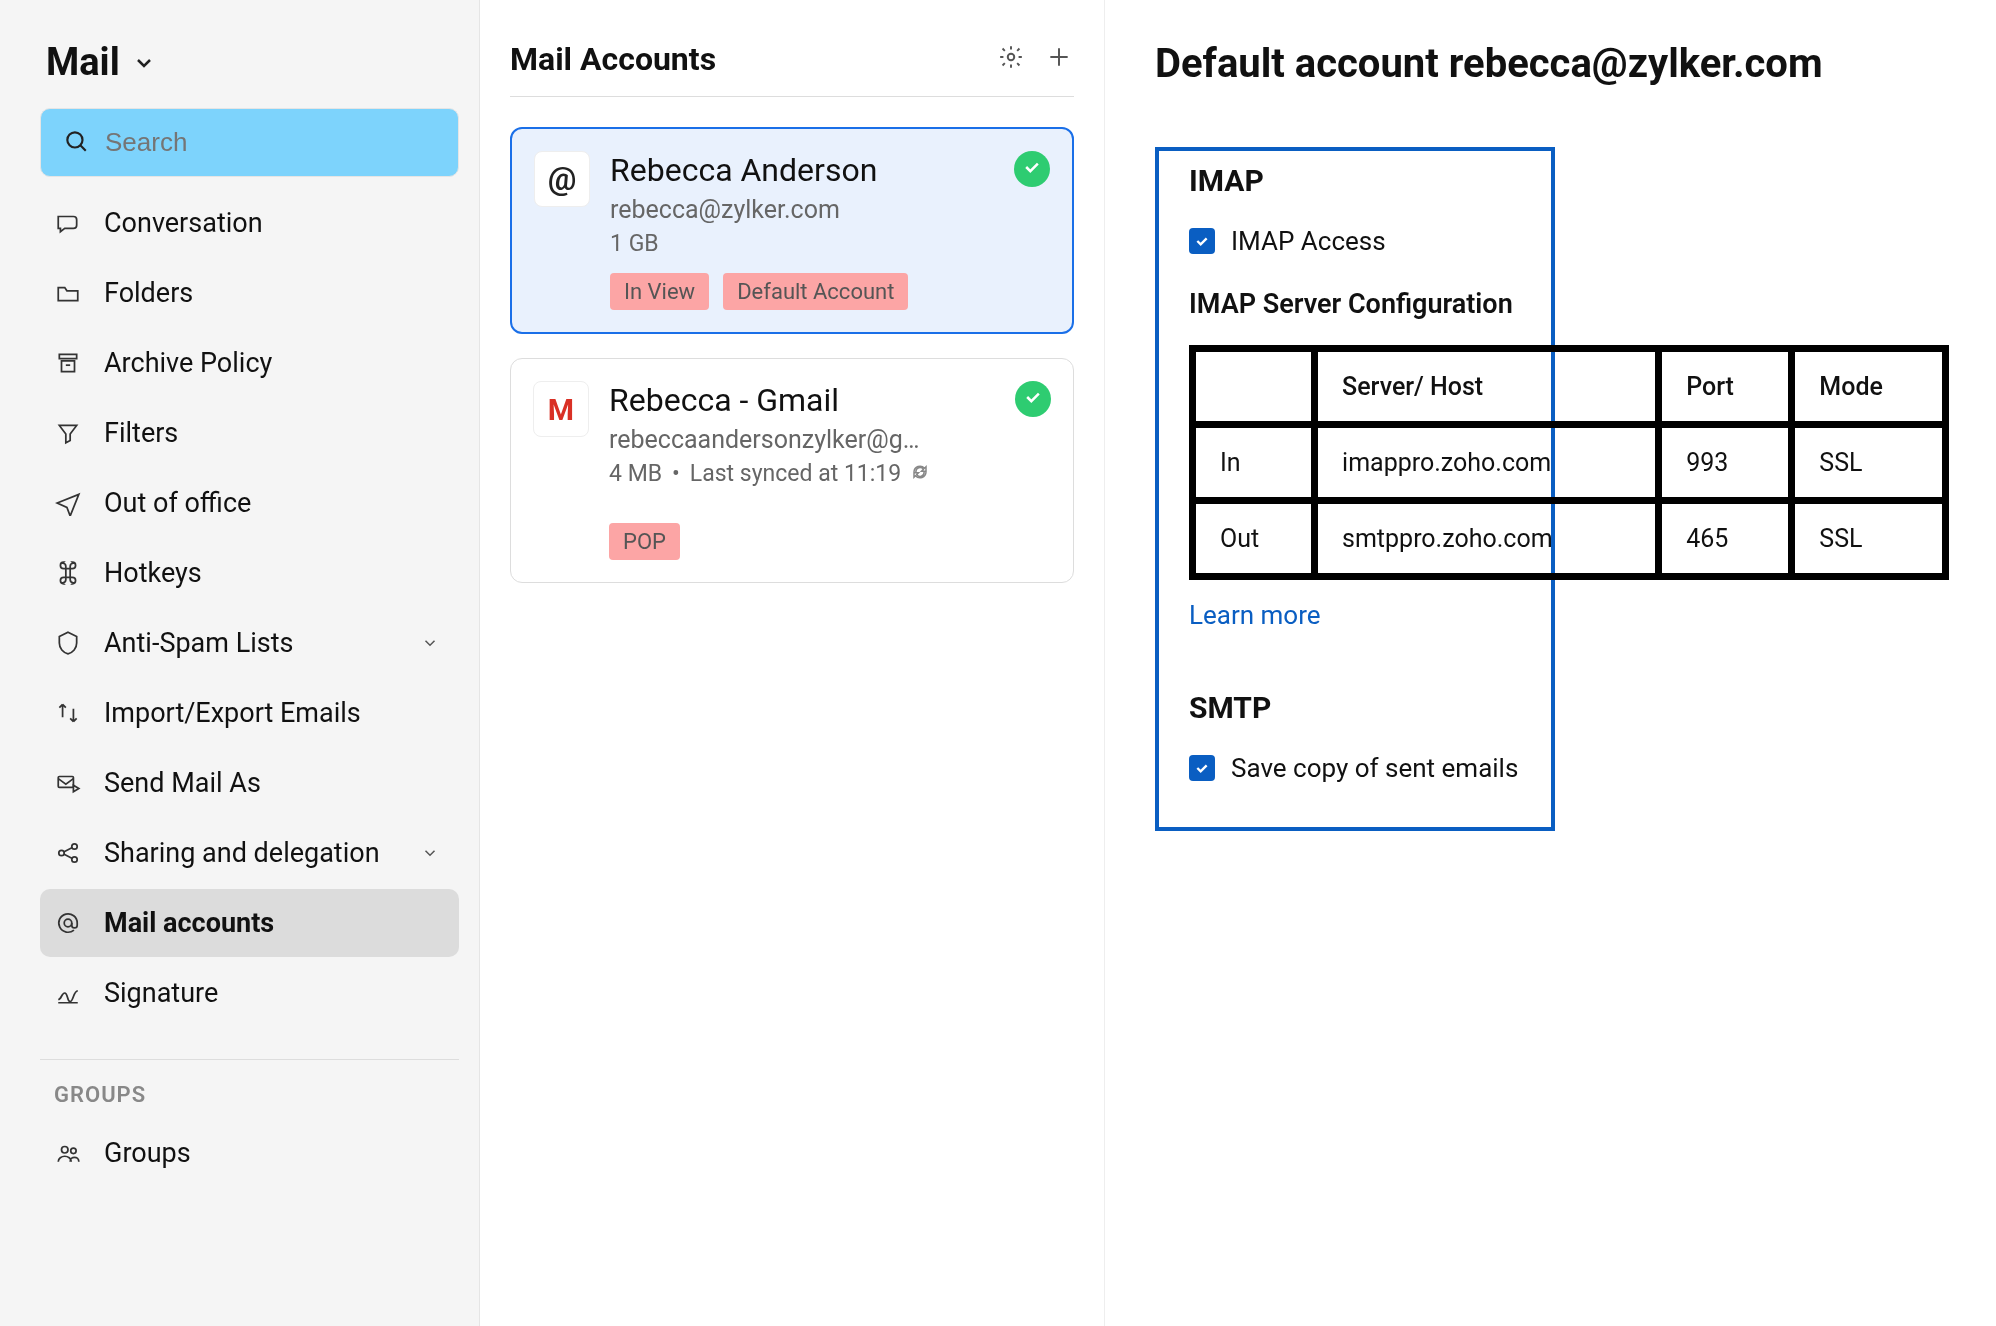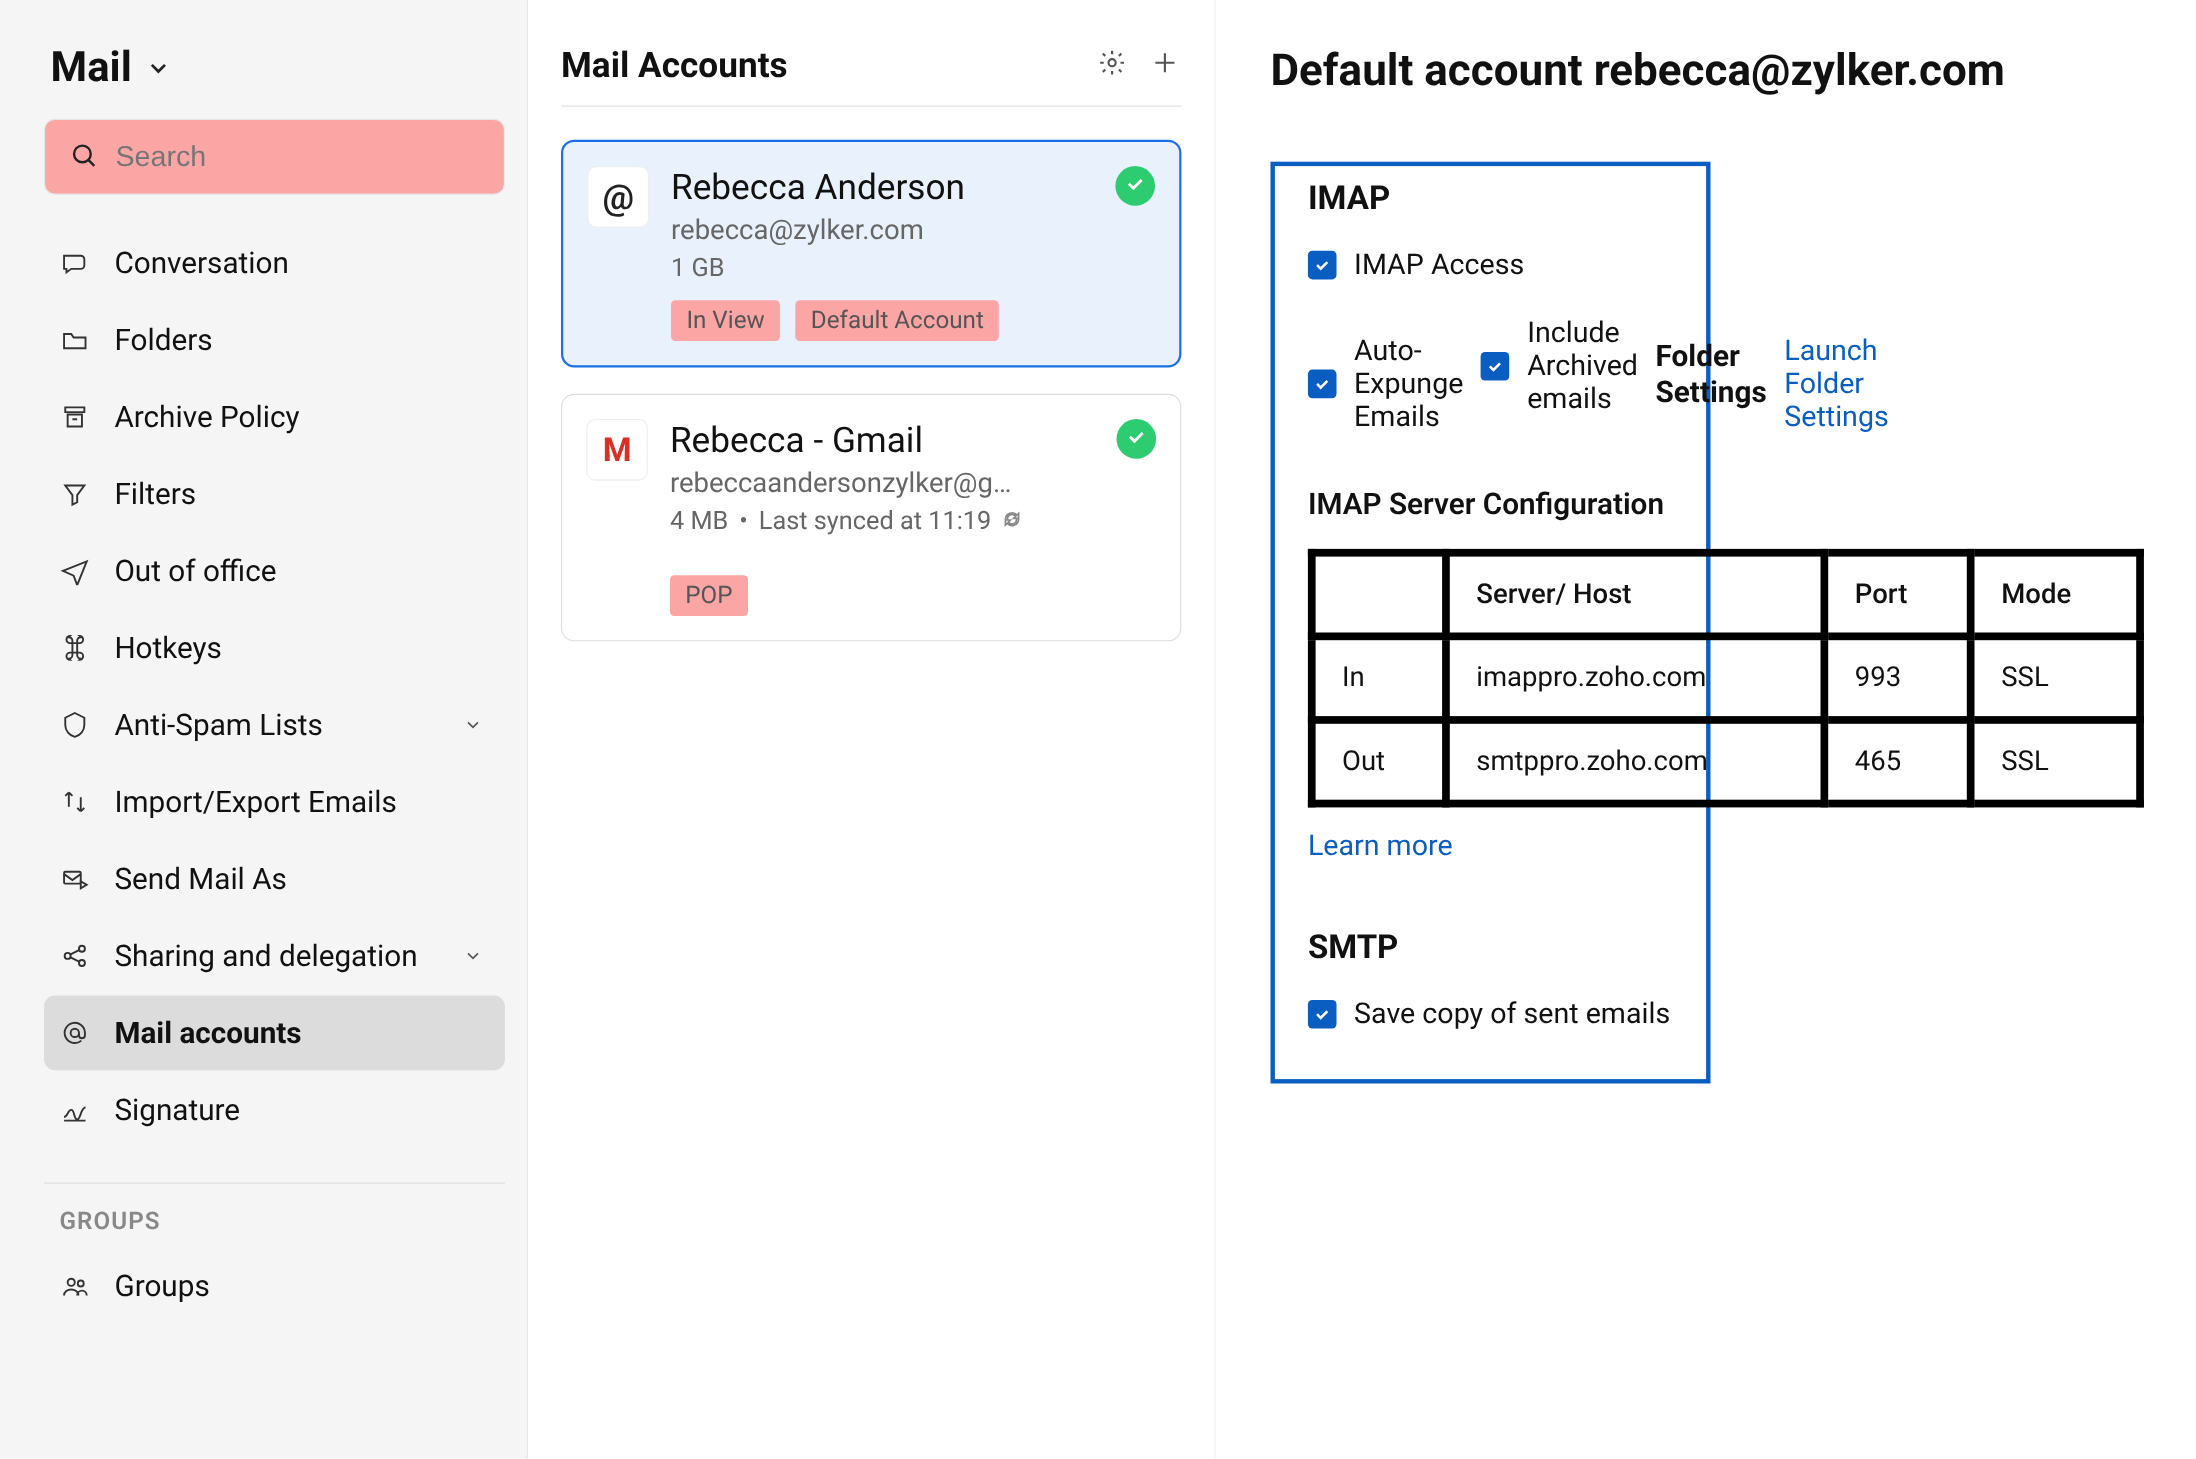--- a/index.html
+++ b/index.html
@@ -3,21 +3,21 @@
 <meta charset="utf-8">
 <style>
 * { box-sizing: border-box; margin: 0; padding: 0; }
 body { font-family: -apple-system, BlinkMacSystemFont, "Segoe UI", Roboto, Helvetica, Arial, sans-serif; color: #111; background: #fff; }
 .app { display: flex; width: 1996px; height: 1326px; }
 
 
 .sidebar { width: 480px; background: #f5f5f5; border-right: 1px solid #e5e5e5; padding: 40px 20px 0 40px; display: flex; flex-direction: column; }
 .sidebar-header { display: flex; align-items: center; gap: 12px; font-size: 38px; font-weight: 700; margin-bottom: 24px; padding-left: 6px; }
 .sidebar-header svg { width: 24px; height: 24px; }
-.search-box { display: flex; align-items: center; gap: 16px; background: #fca5a5; border: 1px solid #e5e5e5; border-radius: 10px; padding: 18px 22px; margin-bottom: 28px; }
+.search-box { display: flex; align-items: center; gap: 16px; background: #7dd3fc; border: 1px solid #e5e5e5; border-radius: 10px; padding: 18px 22px; margin-bottom: 12px; }
 .search-box svg { width: 26px; height: 26px; stroke: #222; fill:none; stroke-width:2; }
 .search-box input { border: none; outline: none; font-size: 26px; width: 100%; color: #666; background:transparent; }
 .nav { display: flex; flex-direction: column; gap: 2px; }
 .nav-item { display: flex; align-items: center; gap: 22px; padding: 18px 14px; font-size: 27px; border-radius: 10px; cursor: pointer; position: relative; }
 .nav-item.active { background: #dcdcdc; font-weight: 700; }
 .nav-item .icon { width: 28px; height: 28px; display:flex; align-items:center; justify-content:center; }
 .nav-item svg { width: 26px; height: 26px; stroke: #333; fill: none; stroke-width: 1.6; }
 .nav-item .chev { position:absolute; right:20px; }
 .nav-item .chev svg { width:18px; height:18px; }
 .divider { border-top: 1px solid #ddd; margin: 30px 0 20px; }
@@ -276,38 +276,20 @@
     <div class="imap-box">
       <div class="section-h">IMAP</div>
       <div class="check-row">
         <span class="custom-check">
             <svg viewBox="0 0 24 24">
               <path d="M5 12l5 5L19 8"></path>
             </svg>
           </span>
         <span>IMAP Access</span>
       </div>
-      <div class="check-row">
-        <span class="custom-check">
-            <svg viewBox="0 0 24 24">
-              <path d="M5 12l5 5L19 8"></path>
-            </svg>
-          </span>
-        <span>Auto-Expunge Emails</span>
-            <div class="check-row">
-        <span class="custom-check">
-              <svg viewBox="0 0 24 24">
-                <path d="M5 12l5 5L19 8"></path>
-              </svg>
-            </span>
-        <span>Include Archived emails</span>
-      </div>
-      <div class="sub-h">Folder Settings</div>
-      <div class="link">Launch Folder Settings</div>
-    </div>
 
     <div class="imap-server-h">IMAP Server Configuration</div>
     <table class="server-table">
       <tbody>
             <tr>
         <th></th>
         <th>Server/ Host</th>
         <th>Port</th>
         <th>Mode</th>
       </tr>

